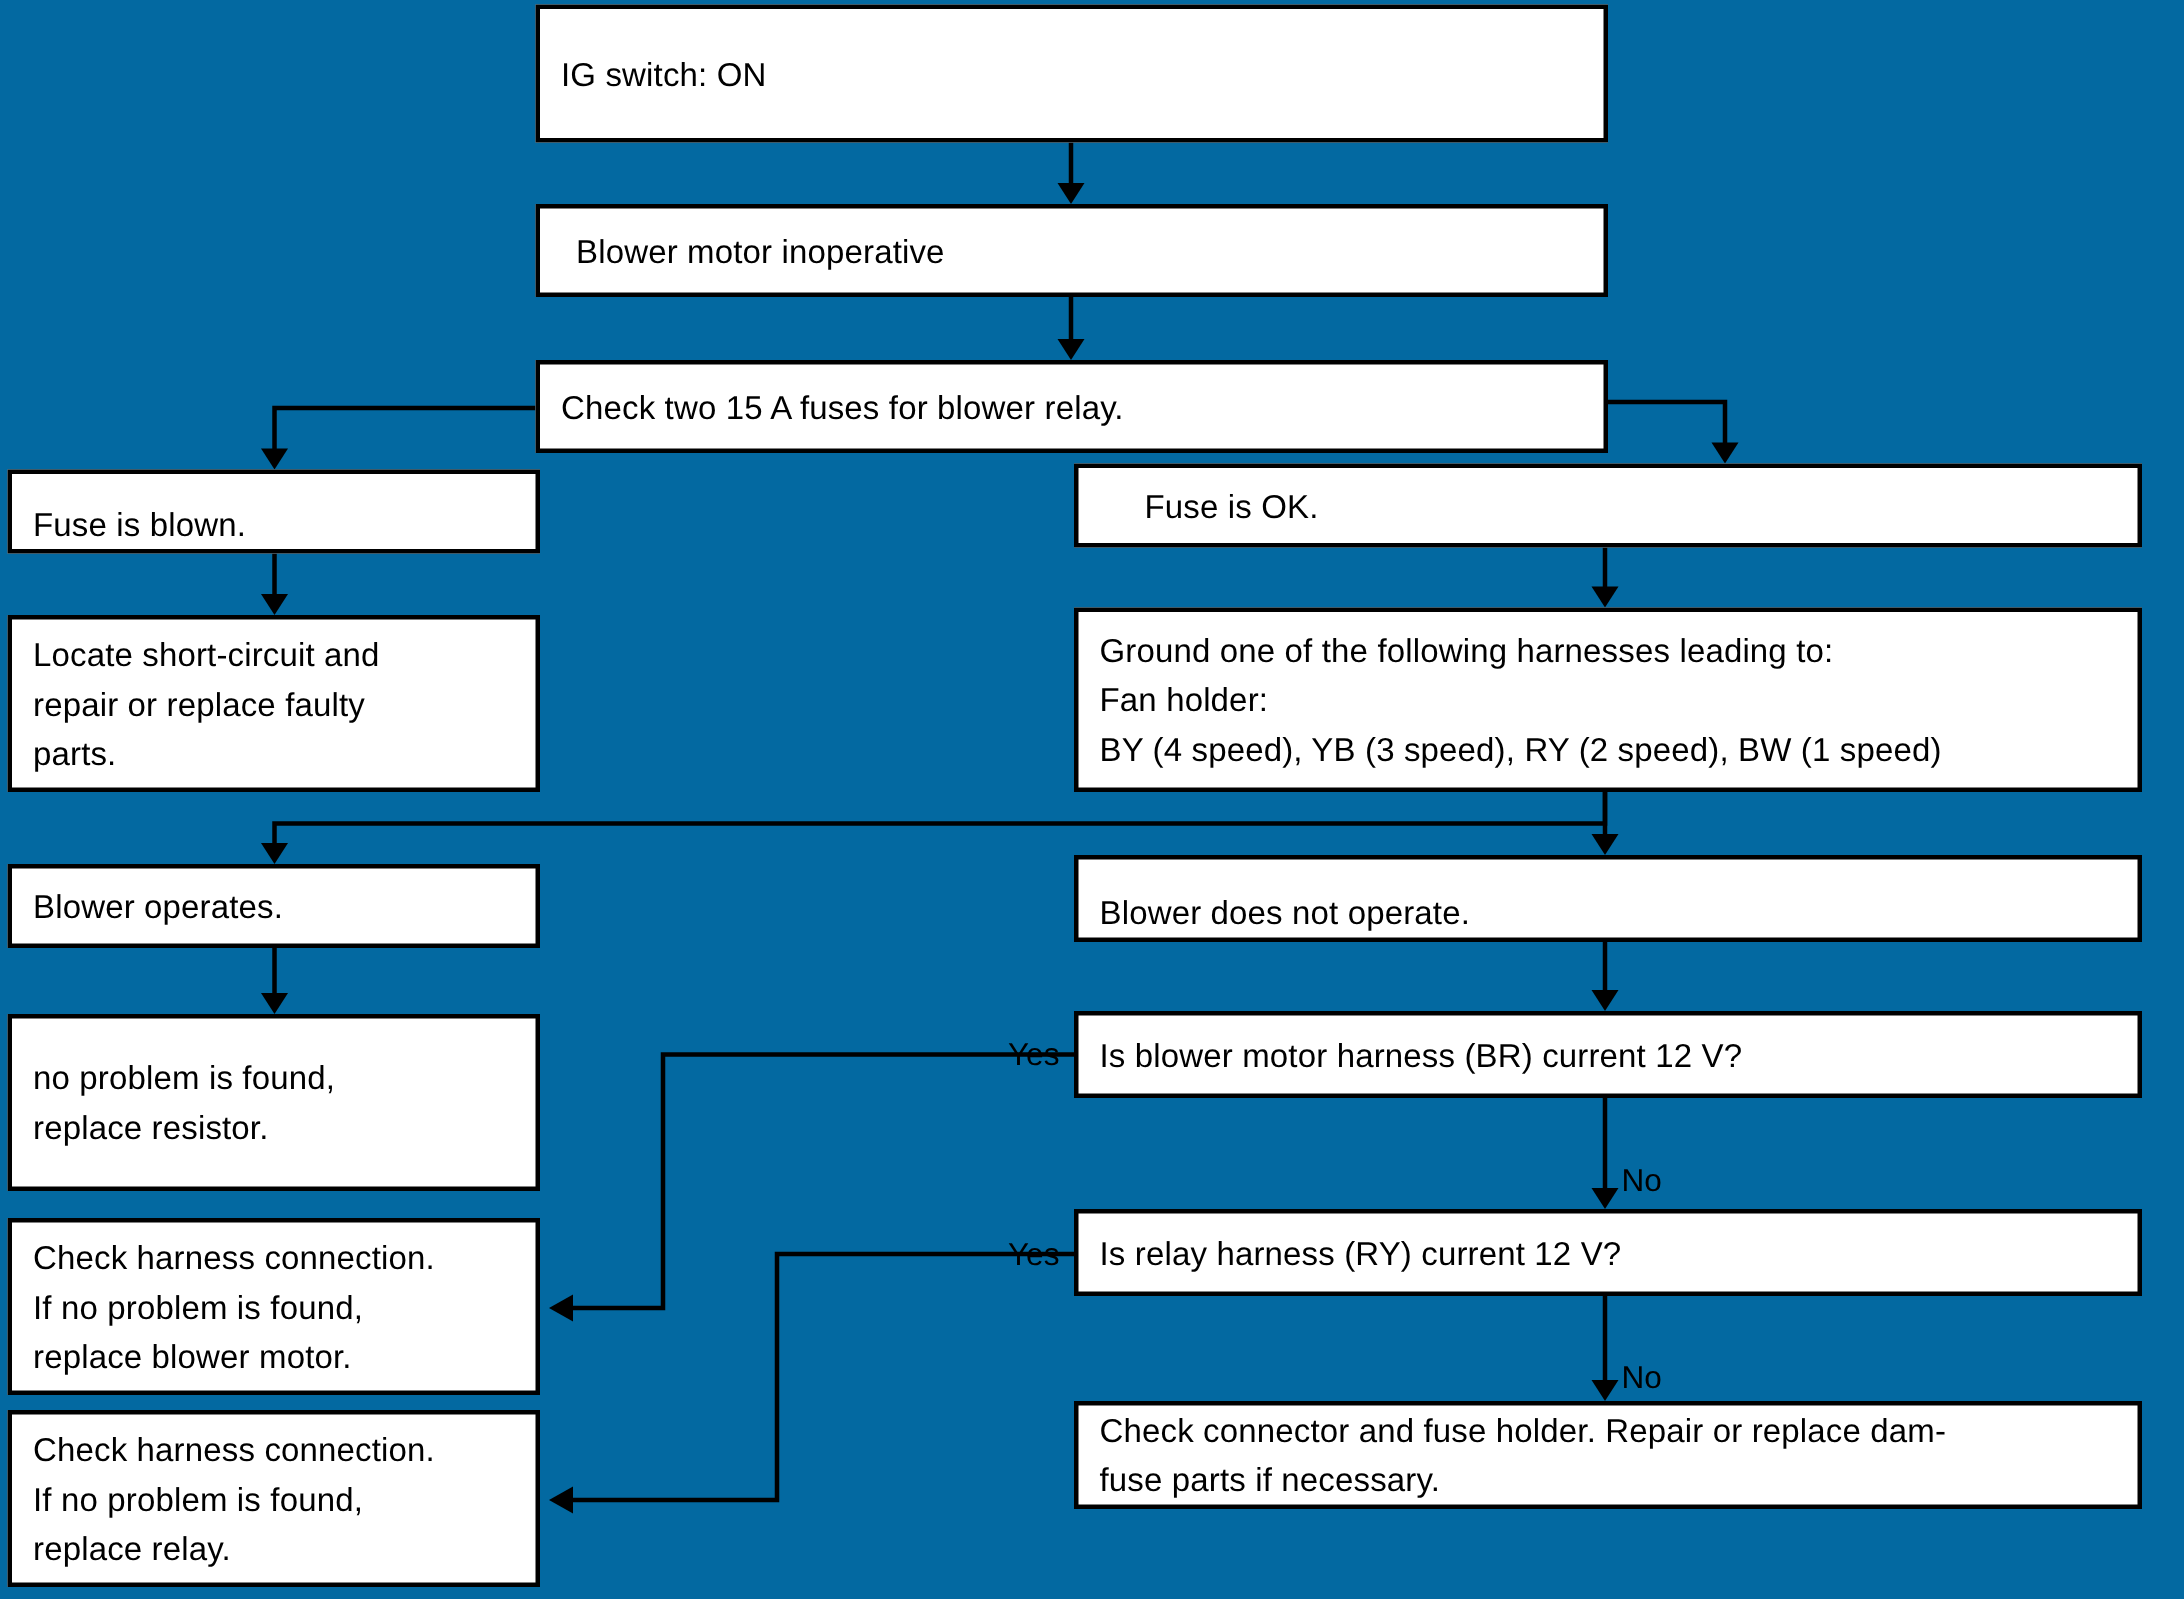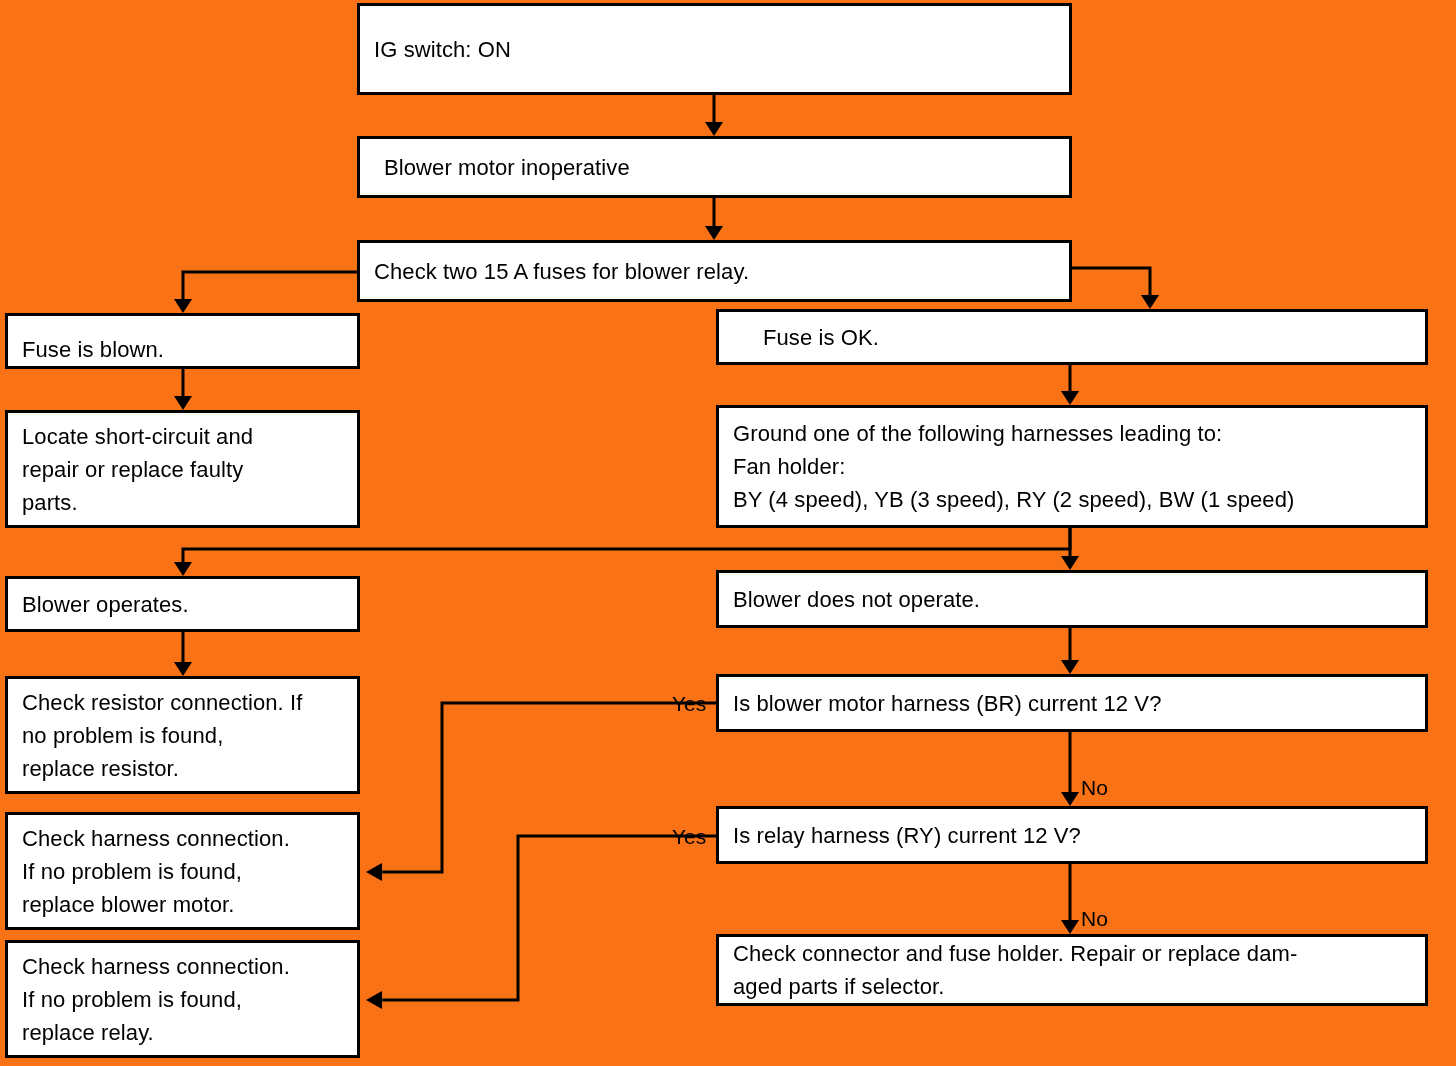--- a/index.html
+++ b/index.html
@@ -5,21 +5,21 @@
 <style>
   html, body {
     margin: 0;
     padding: 0;
     background: #ffffff;
   }
   #chart-root {
     position: relative;
     width: 1456px;
     height: 1066px;
-    background: #f97316;
+    background: #0369a1;
     font-family: "Liberation Sans", sans-serif;
     overflow: hidden;
   }
   .flow-box {
     position: absolute;
     box-sizing: border-box;
     border: 3px solid #000000;
     background: #ffffff;
     display: flex;
     flex-direction: column;
@@ -115,25 +115,24 @@
         <div class="flow-box-line">parts.</div>
       </div>
       <div class="flow-box" style="left: 716px; top: 405px; width: 712px; height: 123px;">
         <div class="flow-box-line">Ground one of the following harnesses leading to:</div>
         <div class="flow-box-line">Fan holder:</div>
         <div class="flow-box-line">BY (4 speed), YB (3 speed), RY (2 speed), BW (1 speed)</div>
       </div>
       <div class="flow-box" style="left: 5px; top: 576px; width: 355px; height: 56px;">
         <div class="flow-box-line">Blower operates.</div>
       </div>
-      <div class="flow-box" style="left: 716px; top: 570px; width: 712px; height: 58px;">
+      <div class="flow-box" style="left: 716px; top: 570px; width: 712px; height: 58px; justify-content: flex-end;">
         <div class="flow-box-line">Blower does not operate.</div>
       </div>
       <div class="flow-box" style="left: 5px; top: 676px; width: 355px; height: 118px;">
-        <div class="flow-box-line">Check resistor connection. If</div>
         <div class="flow-box-line">no problem is found,</div>
         <div class="flow-box-line">replace resistor.</div>
       </div>
       <div class="flow-box" style="left: 716px; top: 674px; width: 712px; height: 58px;">
         <div class="flow-box-line">Is blower motor harness (BR) current 12 V?</div>
       </div>
       <div class="flow-box" style="left: 5px; top: 812px; width: 355px; height: 118px;">
         <div class="flow-box-line">Check harness connection.</div>
         <div class="flow-box-line">If no problem is found,</div>
         <div class="flow-box-line">replace blower motor.</div>
@@ -141,21 +140,21 @@
       <div class="flow-box" style="left: 716px; top: 806px; width: 712px; height: 58px;">
         <div class="flow-box-line">Is relay harness (RY) current 12 V?</div>
       </div>
       <div class="flow-box" style="left: 5px; top: 940px; width: 355px; height: 118px;">
         <div class="flow-box-line">Check harness connection.</div>
         <div class="flow-box-line">If no problem is found,</div>
         <div class="flow-box-line">replace relay.</div>
       </div>
       <div class="flow-box" style="left: 716px; top: 934px; width: 712px; height: 72px;">
         <div class="flow-box-line">Check connector and fuse holder. Repair or replace dam-</div>
-        <div class="flow-box-line">aged parts if selector.</div>
+        <div class="flow-box-line">fuse parts if necessary.</div>
       </div>
     </div>
   <div id="labels-layer">
       <div class="edge-label" style="left: 672px; top: 653px;">Yes</div>
       <div class="edge-label" style="left: 1081px; top: 737px;">No</div>
       <div class="edge-label" style="left: 672px; top: 786px;">Yes</div>
       <div class="edge-label" style="left: 1081px; top: 868px;">No</div>
     </div>
 </div>
 

